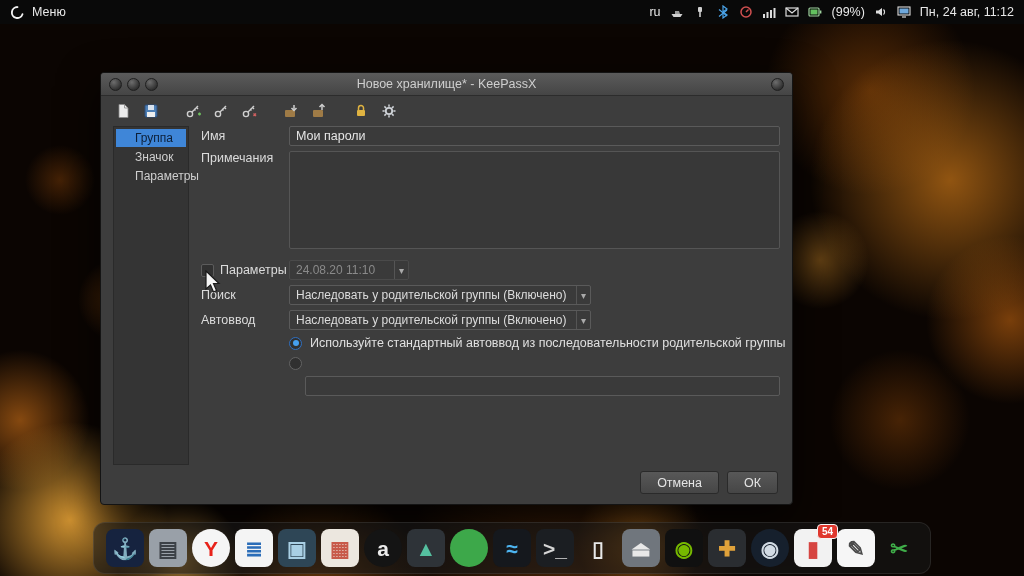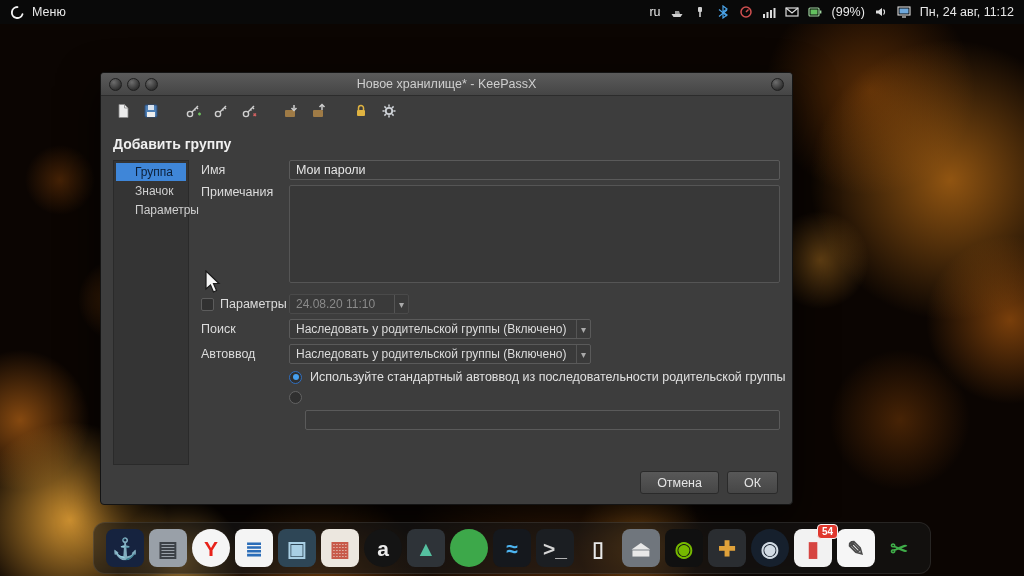--- a/index.html
+++ b/index.html
@@ -232,21 +232,20 @@
           </svg>
       </span>
       <span class="tbtn">
         <svg width="16" height="16" viewBox="0 0 16 16">
             <circle cx="8" cy="8" r="3.2" fill="none" stroke="#cfd3d8" stroke-width="1.8"></circle>
             <path d="M8 1.5v2.2M8 12.3v2.2M1.5 8h2.2M12.3 8h2.2M3.4 3.4L5 5M11 11l1.6 1.6M12.6 3.4L11 5M5 11l-1.6 1.6" stroke="#cfd3d8" stroke-width="1.5"></path>
           </svg>
       </span>
     </div>
 
-    <div class="heading">Добавить группу</div>
 
     <div class="dlg-body">
       <div class="sidelist">
           <div class="side-item active">Группа</div>
           <div class="side-item">Значок</div>
           <div class="side-item">Параметры</div>
         </div>
 
       <div class="form">
         <div class="frow">

